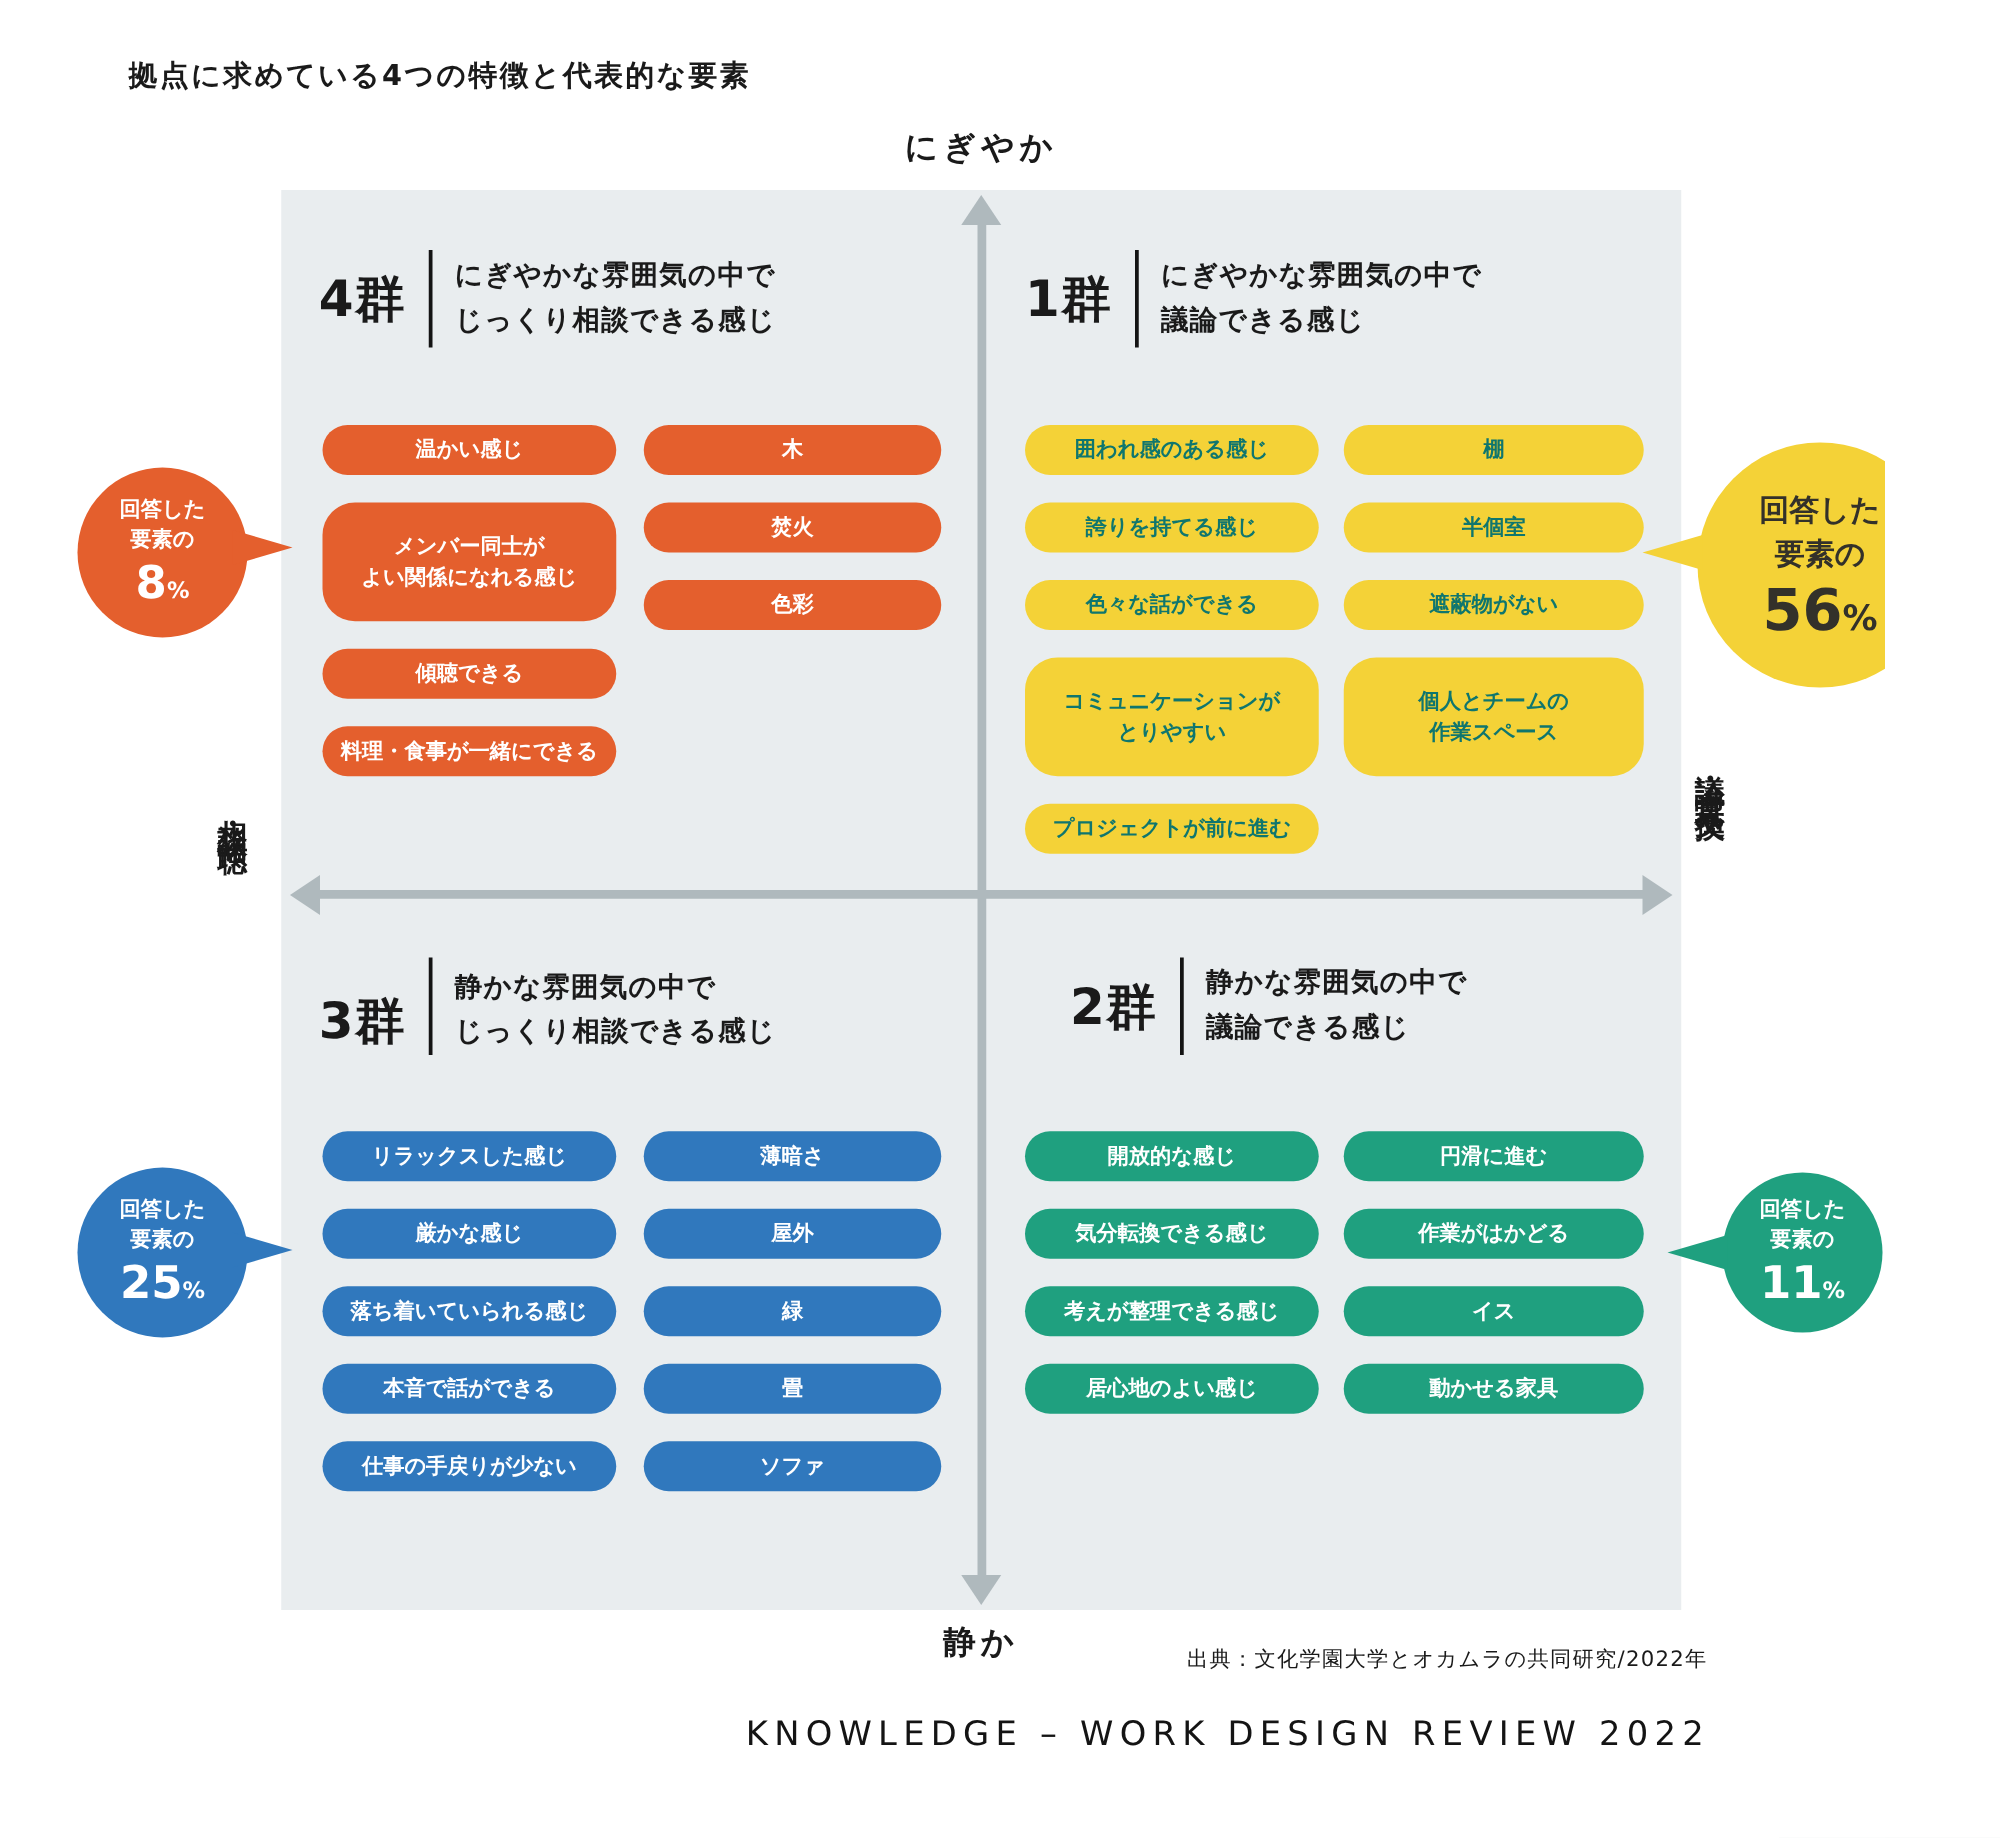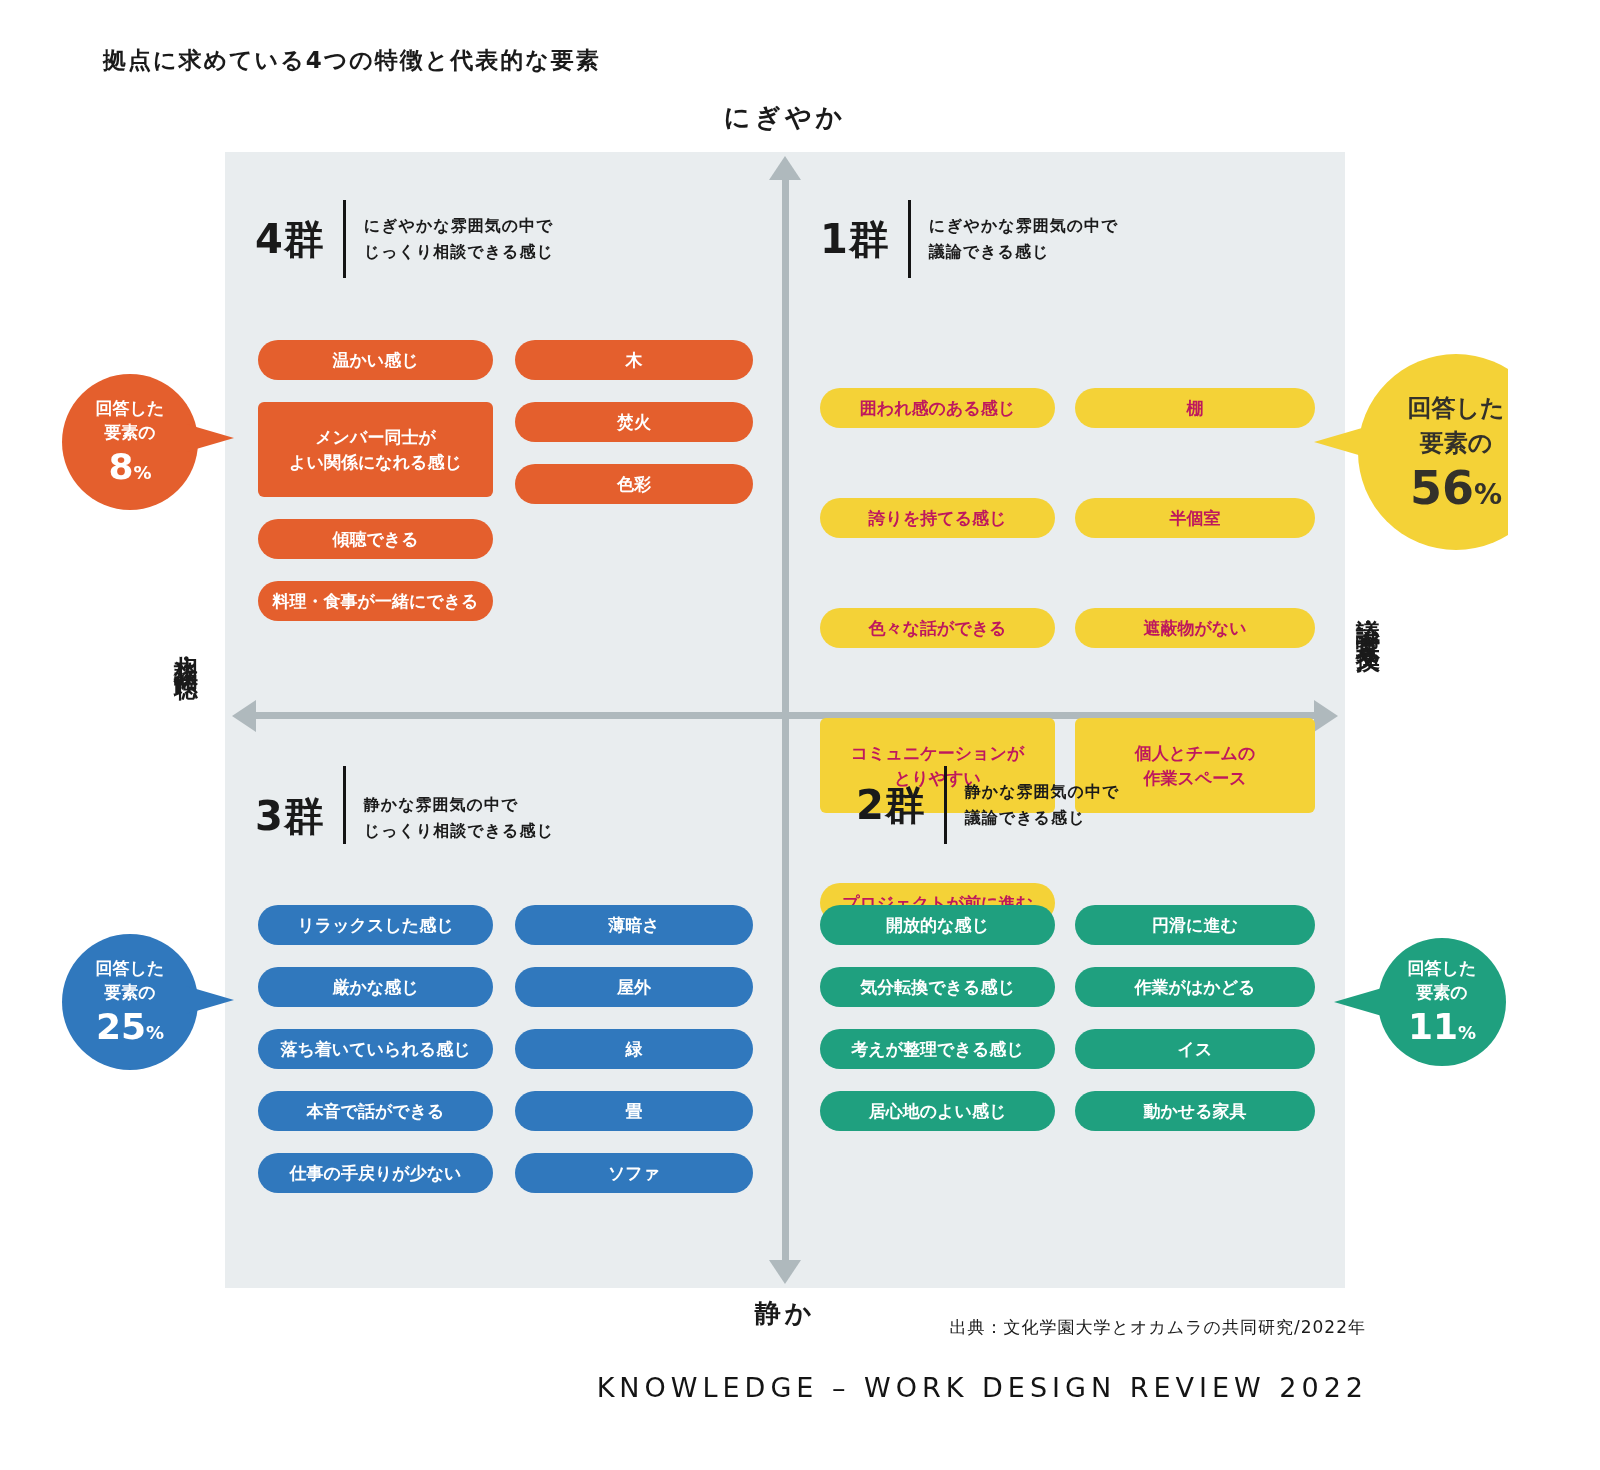--- a/index.html
+++ b/index.html
@@ -25,29 +25,29 @@
   .axis-top { top:100px; }
   .axis-bottom { top:1296px; }
   .axis-v { position:absolute; writing-mode:vertical-rl; font-size:24px; font-weight:bold; letter-spacing:5px; }
   .axis-left { left:170px; top:636px; }
   .axis-right { left:1352px; top:600px; }
 
   
   .qheader { position:absolute; display:flex; align-items:center; gap:18px; }
   .qnum { font-size:40px; font-weight:bold; letter-spacing:1px; }
   .qbar { width:3px; height:78px; background:#141414; flex:none; }
-  .qdesc { font-size:16px; font-weight:bold; line-height:1.62; letter-spacing:1px; }
+  .qdesc { font-size:22px; font-weight:bold; line-height:1.62; letter-spacing:1px; }
 
   
   .col { position:absolute; display:flex; flex-direction:column; gap:22px; }
   .pill { height:40px; border-radius:999px; display:flex; align-items:center; justify-content:center;
           font-size:17px; font-weight:bold; text-align:center; line-height:1.45; flex:none; padding:16px 6px; }
-  .pill.tall { height:95px; border-radius:6px; }
+  .pill.tall { height:95px; border-radius:26px; }
   .c-orange { background:var(--orange); color:#ffffff; }
-  .c-yellow { background:var(--yellow); color:#be185d;margin-top:48px; }
+  .c-yellow { background:var(--yellow); color:#0f766e; }
   .c-blue   { background:var(--blue);   color:#ffffff; }
   .c-teal   { background:var(--teal);   color:#ffffff; }
 
   
   .badge { position:absolute; border-radius:50%; display:flex; flex-direction:column; align-items:center; justify-content:center;
            color:#ffffff; font-weight:bold; text-align:center; }
   .badge-caption { font-size:17px; line-height:1.4; }
   .badge-value { line-height:1.1; margin-top:2px; }
   .badge-value .num { font-size:36px; }
   .badge-value .unit { font-size:18px; }

